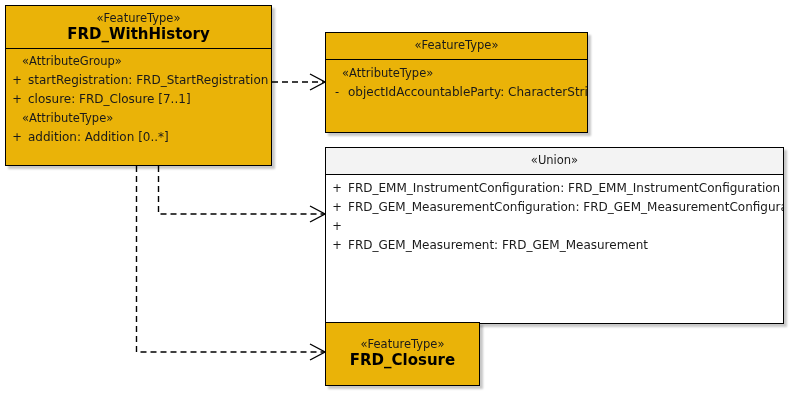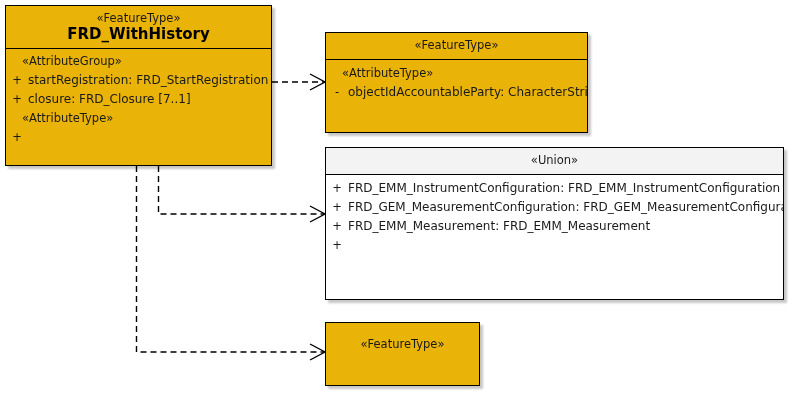--- a/index.html
+++ b/index.html
@@ -103,21 +103,21 @@
   }
   .attr-text {
     font-size: 12px;
     color: #1a1a1a;
     white-space: nowrap;
   }
 
   
   #box-with-history   { left: 5px;   top: 5px;   width: 267px; height: 161px; }
   #box-start-reg      { left: 325px; top: 32px;  width: 263px; height: 101px; }
-  #box-addition       { left: 325px; top: 147px; width: 459px; height: 153px; }
+  #box-addition       { left: 325px; top: 147px; width: 459px; height: 177px; }
   #box-closure        { left: 325px; top: 322px; width: 155px; height: 64px;  }
 
   #box-with-history .class-body { padding-top: 3px; }
   #box-addition .class-body     { padding-top: 4px; }
   #box-closure  .class-header   { padding-top: 14px; }
 </style>
 </head>
 <body>
 
 <div id="canvas">
@@ -151,20 +151,21 @@
         <span class="attr-vis">+</span>
         <span class="attr-text">startRegistration: FRD_StartRegistration</span>
       </div>
       <div class="attr-row">
         <span class="attr-vis">+</span>
         <span class="attr-text">closure: FRD_Closure [7..1]</span>
       </div>
       <div class="group-label">«AttributeType»</div>
       <div class="attr-row">
         <span class="attr-vis">+</span>
+        <span class="attr-text">addition: Addition [0..*]</span>
       </div>
     </div>
   </div>
 
   <div class="uml-class featuretype" id="box-start-reg">
     <div class="class-header">
       <div class="stereotype">«FeatureType»</div>
     </div>
     <div class="class-body">
       <div class="group-label">«AttributeType»</div>
@@ -183,27 +184,28 @@
       <div class="attr-row">
         <span class="attr-vis">+</span>
         <span class="attr-text">FRD_EMM_InstrumentConfiguration: FRD_EMM_InstrumentConfiguration</span>
       </div>
       <div class="attr-row">
         <span class="attr-vis">+</span>
         <span class="attr-text">FRD_GEM_MeasurementConfiguration: FRD_GEM_MeasurementConfiguration</span>
       </div>
       <div class="attr-row">
         <span class="attr-vis">+</span>
-        <span class="attr-text">FRD_EMM_Measurement: FRD_EMM_Measurement</span>
-      </div>
-      <div class="attr-row">
-        <span class="attr-vis">+</span>
+      </div>
+      <div class="attr-row">
+        <span class="attr-vis">+</span>
+        <span class="attr-text">FRD_GEM_Measurement: FRD_GEM_Measurement</span>
       </div>
     </div>
   </div>
 
   <div class="uml-class featuretype no-divider" id="box-closure">
     <div class="class-header">
       <div class="stereotype">«FeatureType»</div>
+      <div class="class-name">FRD_Closure</div>
     </div>
   </div>
 
 </div>
 
 </body></html>

